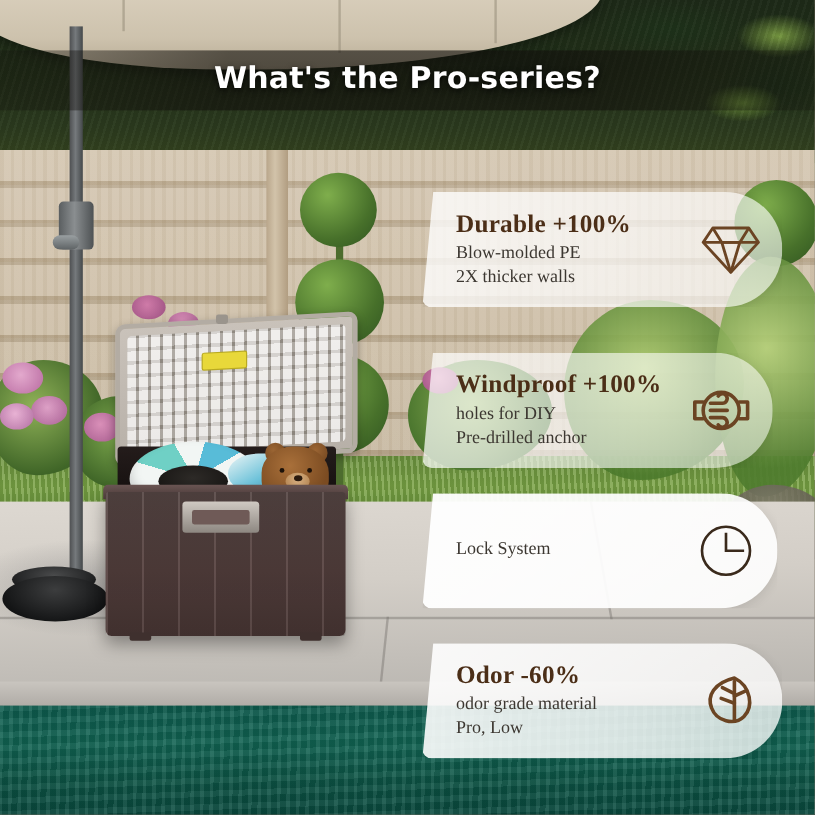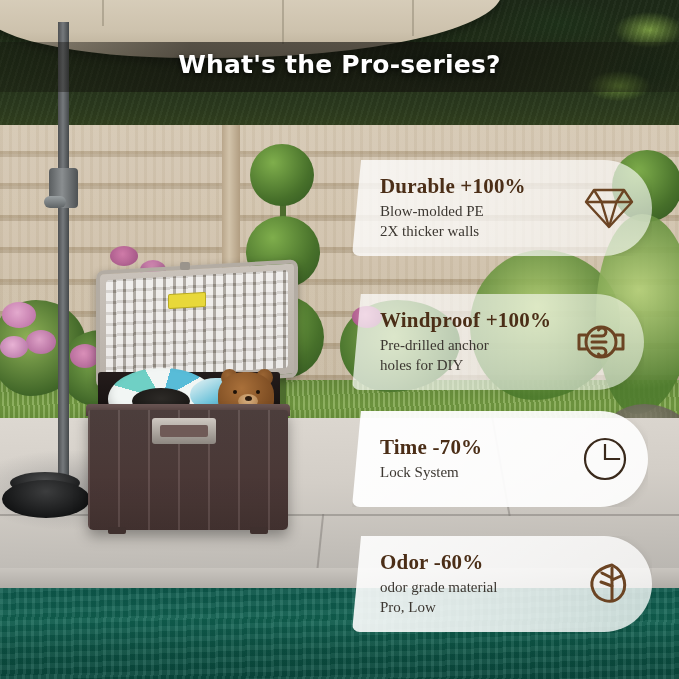--- a/index.html
+++ b/index.html
@@ -273,38 +273,37 @@
           <path d="M10 5 L17.5 17 L25 42"></path>
           <path d="M40 5 L32.5 17 L25 42"></path>
           <path d="M17.5 17 H32.5"></path>
         </svg>
       </div>
     </div>
 
     <div class="card" id="card-windproof">
       <div class="txt">
         <h3>Windproof +100%</h3>
+        <p>holes for DIY</p>
         <p>Pre-drilled anchor</p>
-        <p>holes for DIY</p>
       </div>
       <div class="ico">
         <svg width="52" height="46" viewBox="0 0 52 46" fill="none" stroke="#6b4423" stroke-width="3" stroke-linecap="round" stroke-linejoin="round">
           <circle cx="26" cy="23" r="15"></circle>
           <path d="M11 16 H4 v14 h7"></path>
           <path d="M41 16 h7 v14 h-7"></path>
           <path d="M17 17 h10 a4 4 0 1 0 -3.5 -6"></path>
           <path d="M17 23 h14"></path>
           <path d="M17 29 h10 a4 4 0 1 1 -3.5 6"></path>
         </svg>
       </div>
     </div>
 
     <div class="card" id="card-time">
       <div class="txt">
-        <h3>Time -70%</h3>
         <p>Lock System</p>
       </div>
       <div class="ico">
         <svg width="48" height="48" viewBox="0 0 48 48" fill="none" stroke="#3a2a1c" stroke-width="2.2" stroke-linecap="square">
           <circle cx="24" cy="24" r="20"></circle>
           <path d="M24 10 V24 H38"></path>
         </svg>
       </div>
     </div>
 

